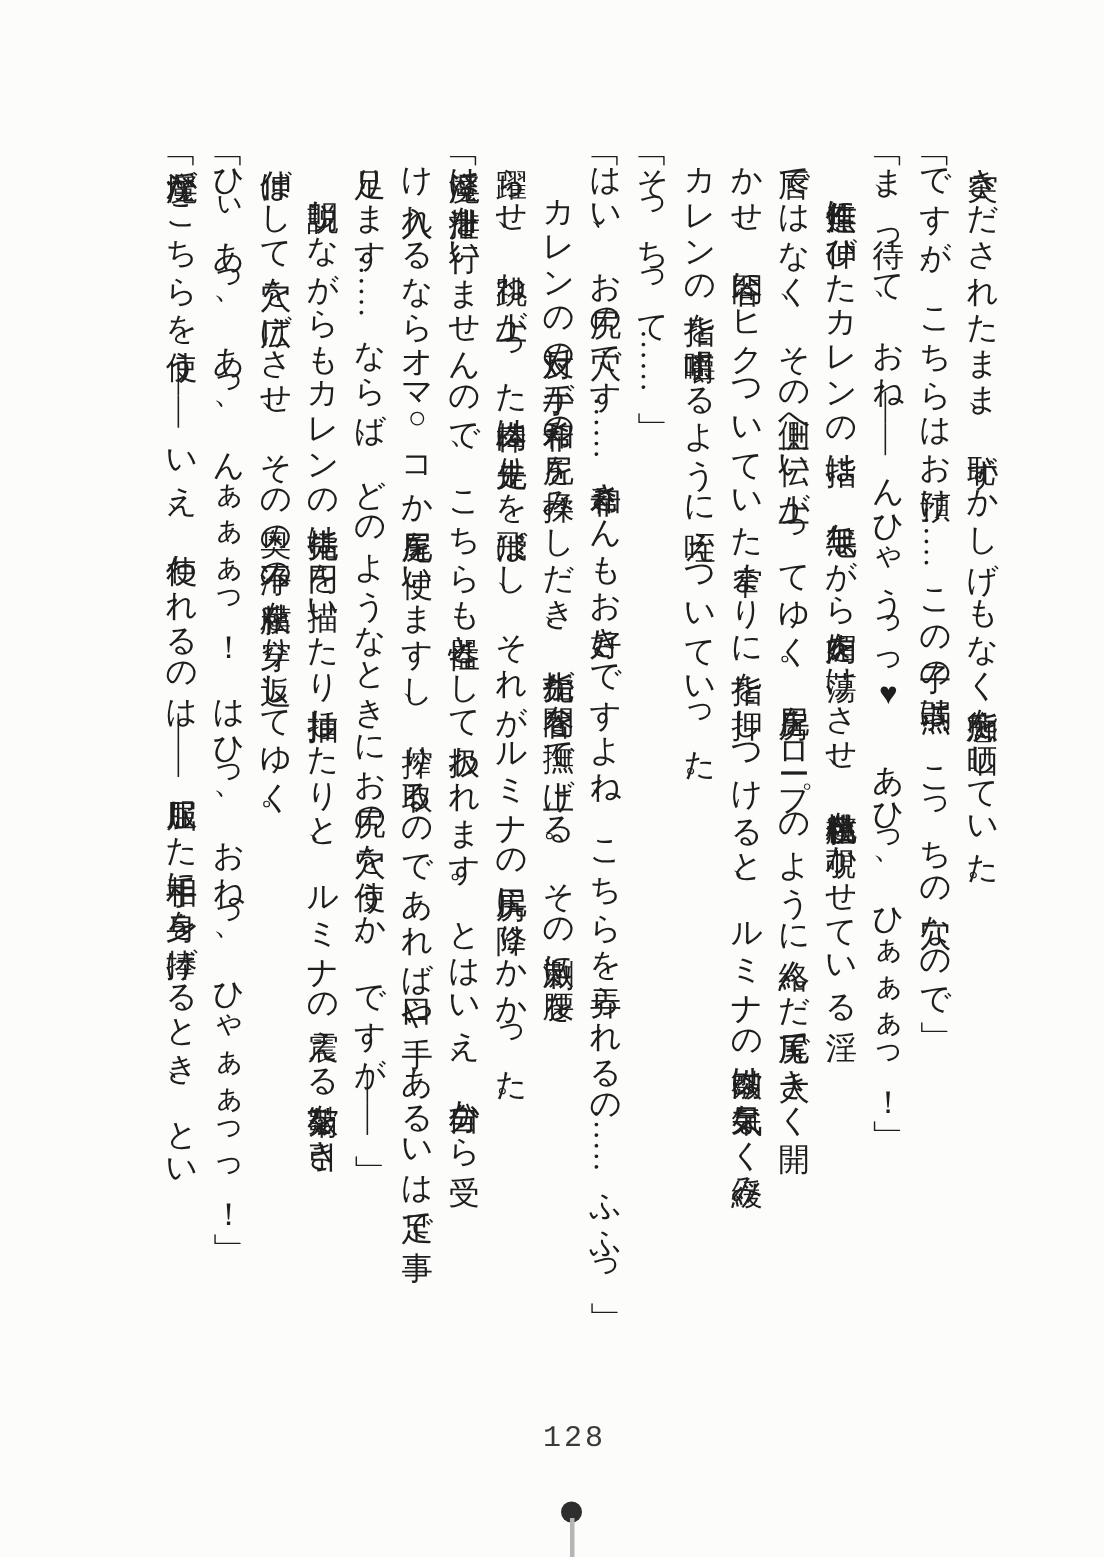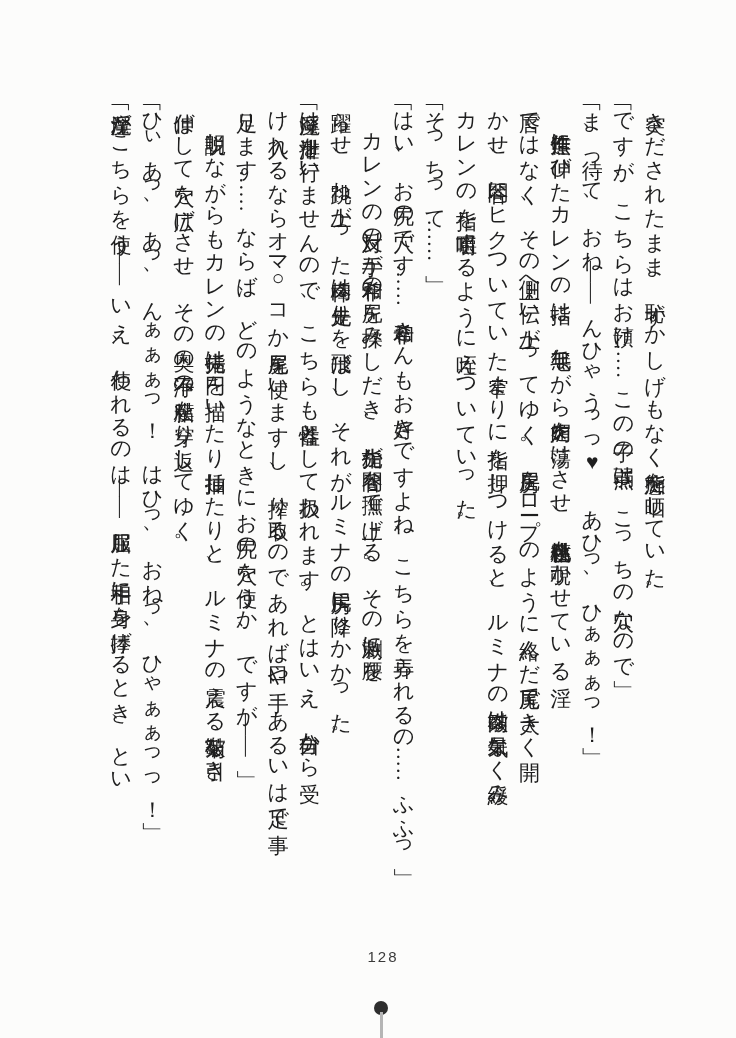--- a/index.html
+++ b/index.html
@@ -34,22 +34,22 @@
   }
   .column.indent {
     text-indent: 1em; 
   }
   
   .page-number {
     position: absolute;
     top: 948px;
     left: 383px;
     transform: translateX(-50%);
-    font-family: Liberation Sans, sans-serif;
-    font-size: 15px;
+    font-family: Liberation Mono, monospace;
+    font-size: 20px;
     letter-spacing: 2px;
     color: var(--pagenum, #3a3a3a);
   }
   
   .page-marker {
     position: absolute;
     left: 381px;
     top: 1001px;
     width: 0;
     height: 0;

